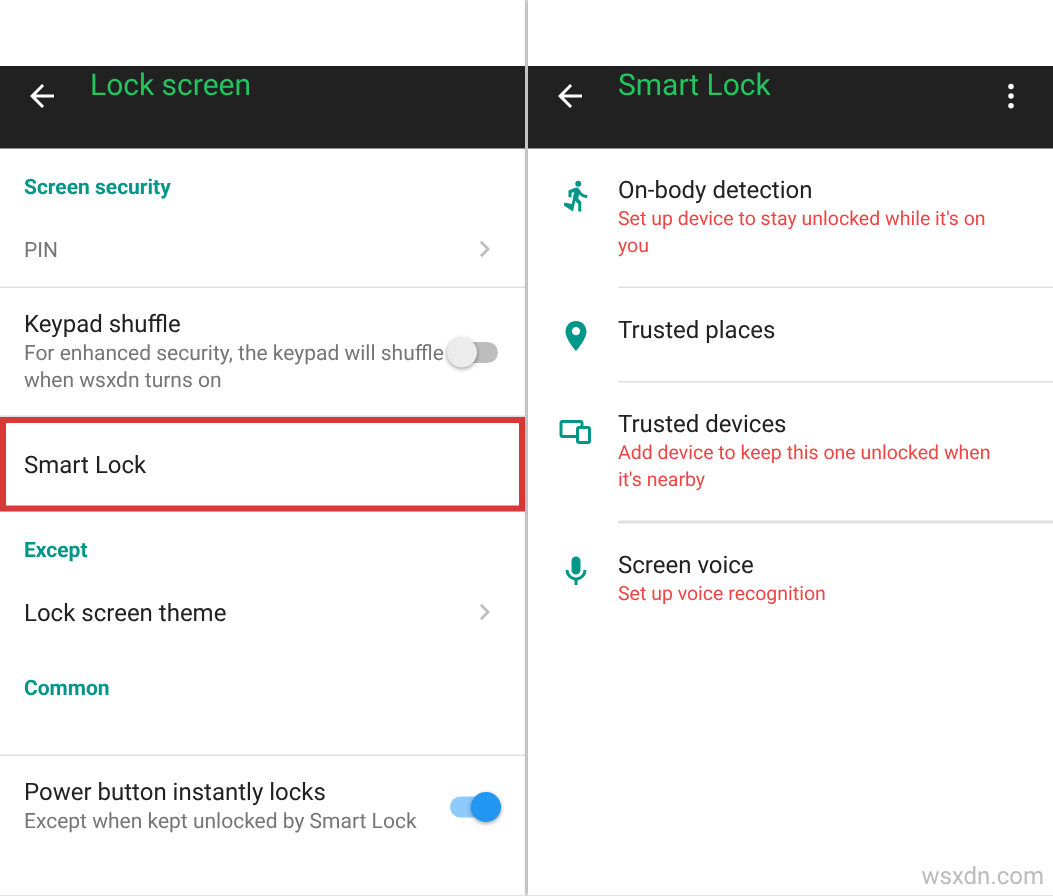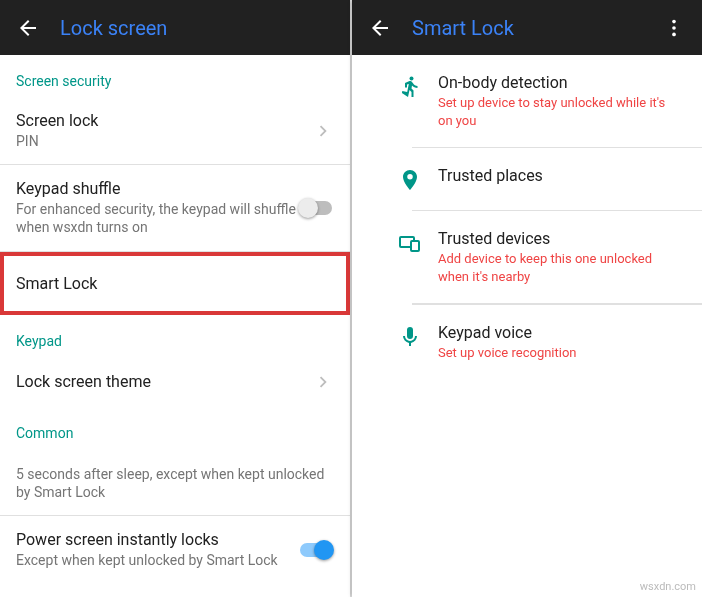--- a/index.html
+++ b/index.html
@@ -22,24 +22,24 @@
       display: flex;
       flex-direction: column;
       box-shadow: 0 0 4px rgba(0,0,0,0.25);
       position: relative;
     }
     .pane + .pane { margin-left: 2px; }
     
     .appbar {
       height: 55px;
       background: #212121;
-      color: #3b82f6;
-      display: flex;
-      align-items: center;
+      color: #22c55e;
+      display: flex;
       padding: 0 8px;
+      margin-top: 44px;
     }
     .appbar .back {
       width: 40px;
       height: 40px;
       display: flex;
       align-items: center;
       justify-content: center;
       cursor: pointer;
     }
     .appbar .title {
@@ -54,21 +54,21 @@
       display: flex;
       align-items: center;
       justify-content: center;
       cursor: pointer;
     }
     
     .section-header {
       font-size: 14px;
       color: #009688;
       padding: 18px 16px 8px 16px;
-      font-weight: 400;
+      font-weight: 700;
     }
     
     .row {
       padding: 14px 16px;
       display: flex;
       align-items: center;
       position: relative;
       cursor: pointer;
     }
     .row .txt {
@@ -122,21 +122,20 @@
     .highlighted {
       outline: 4px solid #d93838;
       outline-offset: -4px;
     }
     
     .sl-row {
       display: flex;
       padding: 18px 16px 18px 4px;
       align-items: flex-start;
       cursor: pointer;
-      margin-left: 26px;
     }
     .sl-icon {
       width: 56px;
       display: flex;
       justify-content: center;
       padding-top: 2px;
       color: #009688;
       flex-shrink: 0;
     }
     .sl-txt {
@@ -155,42 +154,41 @@
     }
     .sl-divider {
       height: 1px;
       background: #e0e0e0;
       margin-left: 60px;
     }
     .watermark {
       position: absolute;
       right: 6px;
       bottom: 4px;
-      font-size: 11px;
+      font-size: 16px;
       color: #bbb;
     }
   </style>
 </head>
 <body>
 
 <div class="pane">
   <div class="appbar">
     <div class="back">
       <svg width="24" height="24" viewBox="0 0 24 24" fill="white">
           <path d="M20 11H7.83l5.59-5.59L12 4l-8 8 8 8 1.41-1.41L7.83 13H20z"></path>
         </svg>
     </div>
     <div class="title">Lock screen</div>
   </div>
 
   <div class="section-header">Screen security</div>
 
   <div class="row">
     <div class="txt">
-      <div class="primary">Screen lock</div>
       <div class="secondary">PIN</div>
     </div>
     <svg class="chevron" width="22" height="22" viewBox="0 0 24 24" fill="#bdbdbd">
         <path d="M10 6l6 6-6 6-1.4-1.4L13.2 12 8.6 7.4z"></path>
       </svg>
   </div>
   <div class="divider"></div>
 
   <div class="row">
     <div class="txt">
@@ -203,43 +201,42 @@
     </div>
   </div>
   <div class="divider"></div>
 
   <div class="row highlighted" style="padding:22px 16px">
     <div class="txt">
       <div class="primary">Smart Lock</div>
     </div>
   </div>
 
-  <div class="section-header">Keypad</div>
+  <div class="section-header">Except</div>
 
   <div class="row">
     <div class="txt">
       <div class="primary">Lock screen theme</div>
     </div>
     <svg class="chevron" width="22" height="22" viewBox="0 0 24 24" fill="#bdbdbd">
         <path d="M10 6l6 6-6 6-1.4-1.4L13.2 12 8.6 7.4z"></path>
       </svg>
   </div>
 
   <div class="section-header">Common</div>
 
   <div class="row">
     <div class="txt">
-      <div class="secondary">5 seconds after sleep, except when kept unlocked by Smart Lock</div>
     </div>
   </div>
   <div class="divider"></div>
 
   <div class="row">
     <div class="txt">
-      <div class="primary">Power screen instantly locks</div>
+      <div class="primary">Power button instantly locks</div>
       <div class="secondary">Except when kept unlocked by Smart Lock</div>
     </div>
     <div class="switch on">
       <div class="track"></div>
       <div class="thumb"></div>
     </div>
   </div>
 </div>
 
 <div class="pane">
@@ -301,19 +298,19 @@
 
   <div class="sl-divider"></div>
 
   <div class="sl-row">
     <div class="sl-icon">
       <svg width="24" height="24" viewBox="0 0 24 24" fill="#009688">
           <path d="M12 14a3 3 0 0 0 3-3V5a3 3 0 1 0-6 0v6a3 3 0 0 0 3 3zm5-3a5 5 0 0 1-10 0H5a7 7 0 0 0 6 6.92V21h2v-3.08A7 7 0 0 0 19 11h-2z"></path>
         </svg>
     </div>
     <div class="sl-txt">
-      <div class="sl-primary">Keypad voice</div>
+      <div class="sl-primary">Screen voice</div>
       <div class="sl-secondary">Set up voice recognition</div>
     </div>
   </div>
 
   <div class="watermark">wsxdn.com</div>
 </div>
 
 </body></html>

